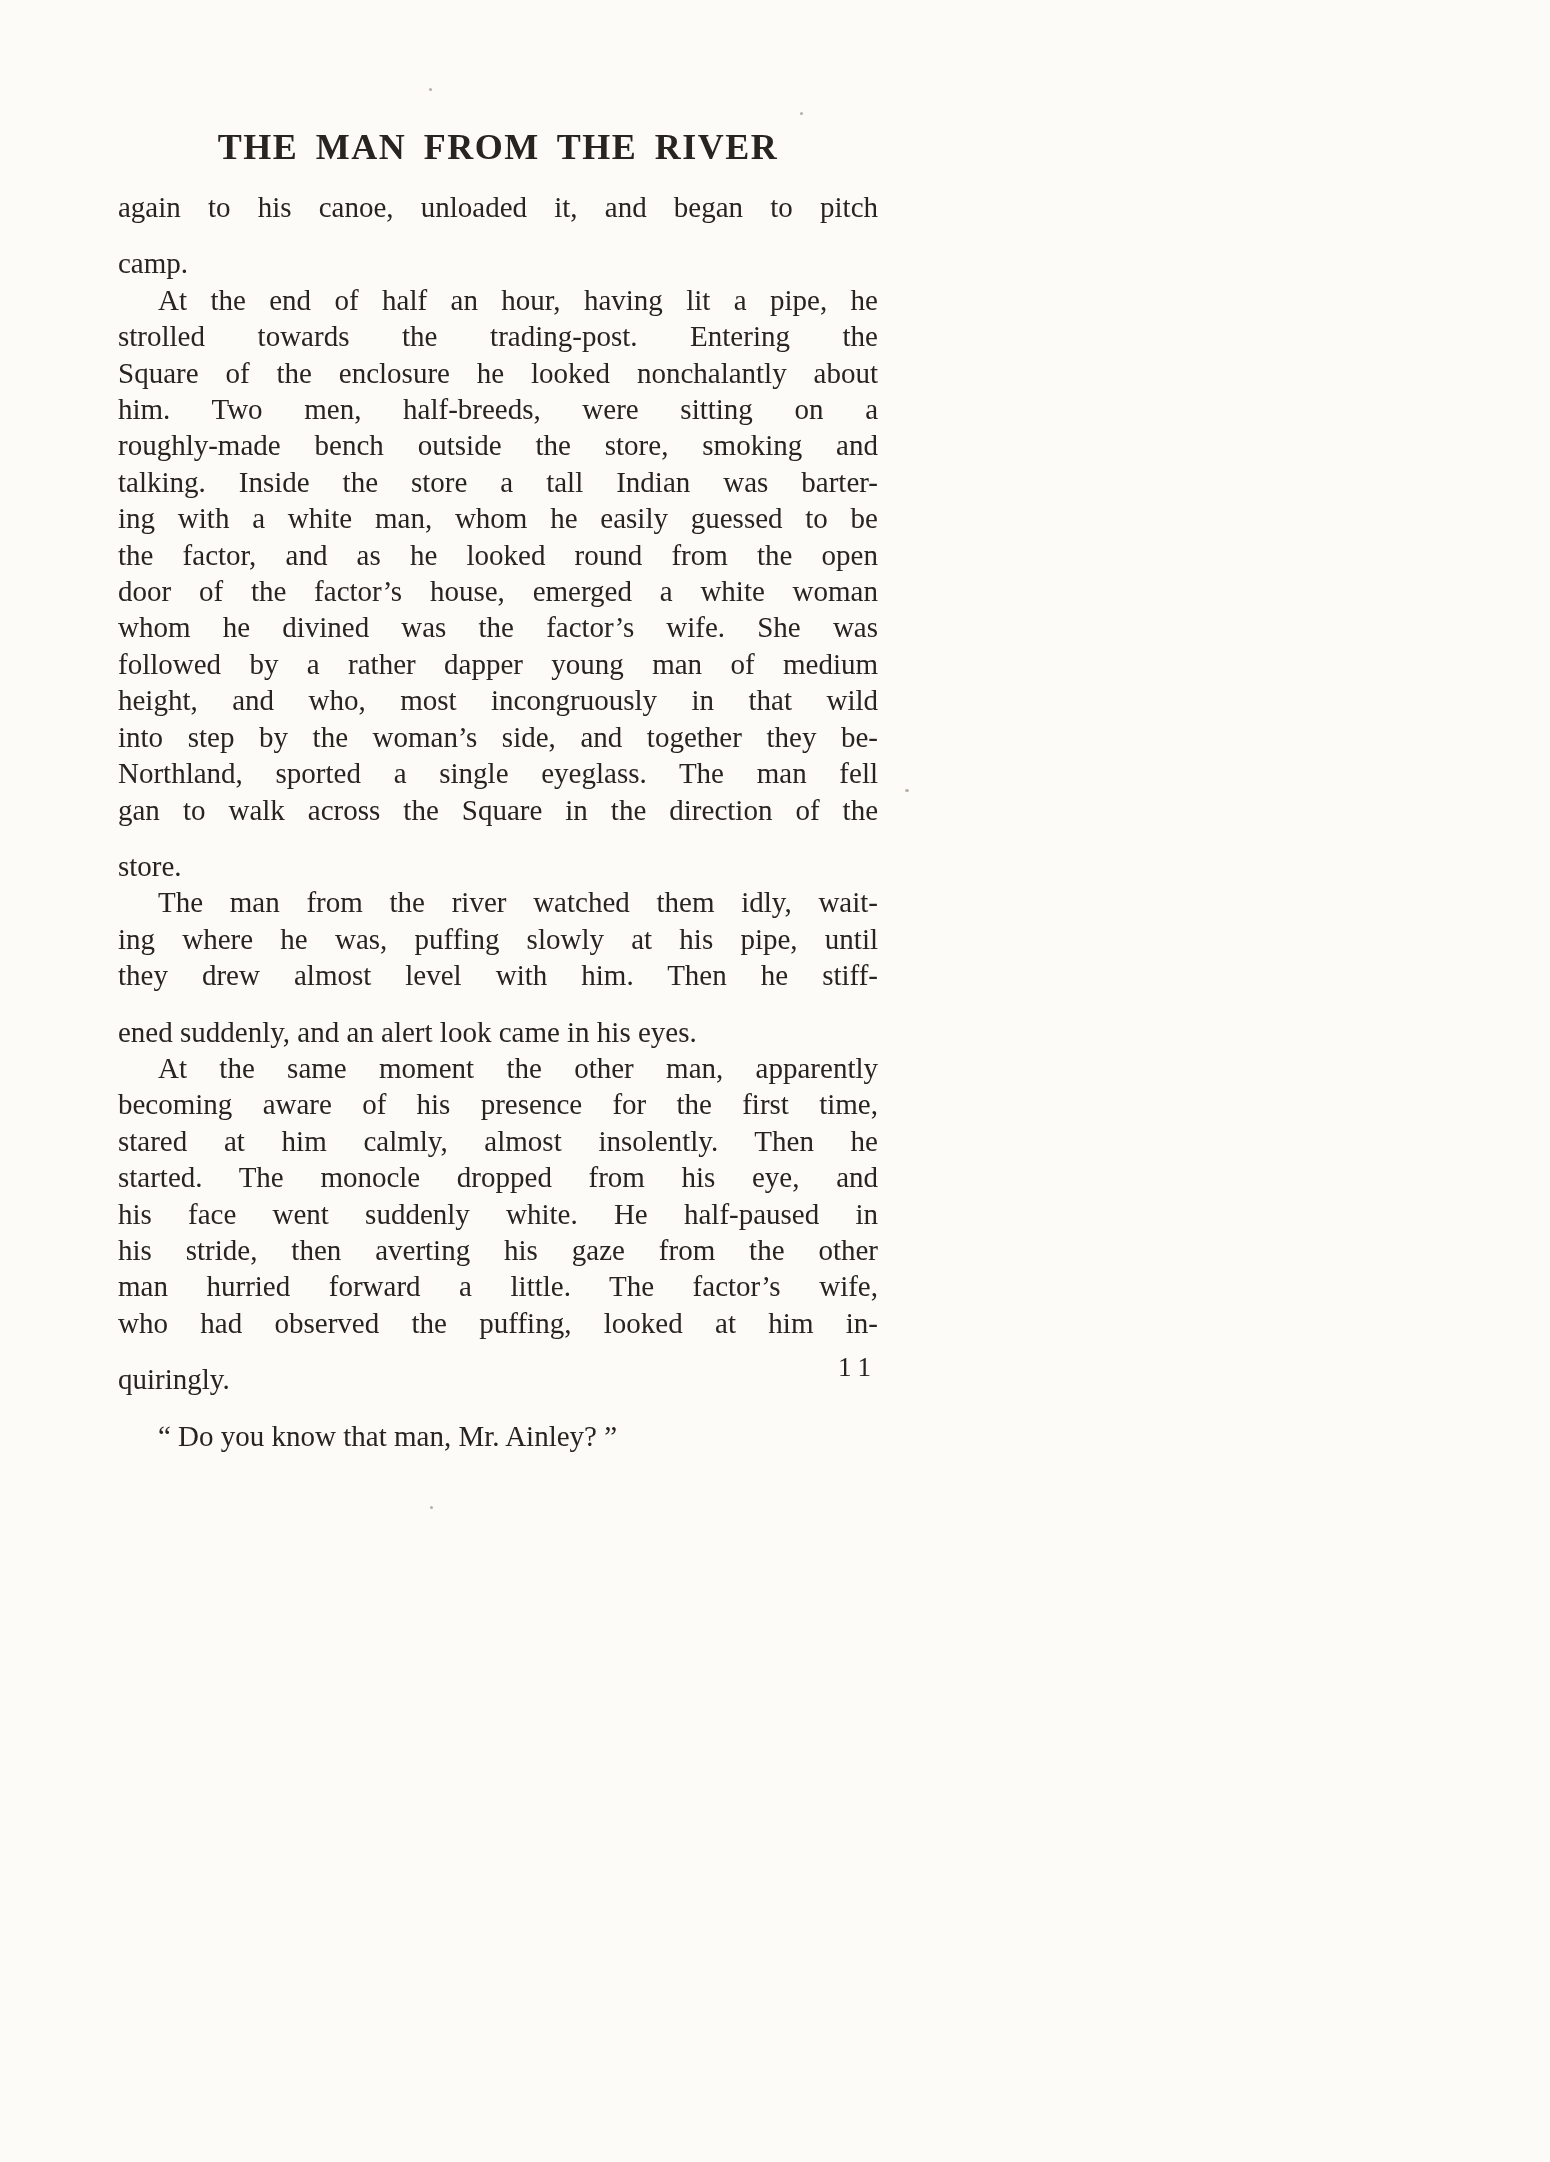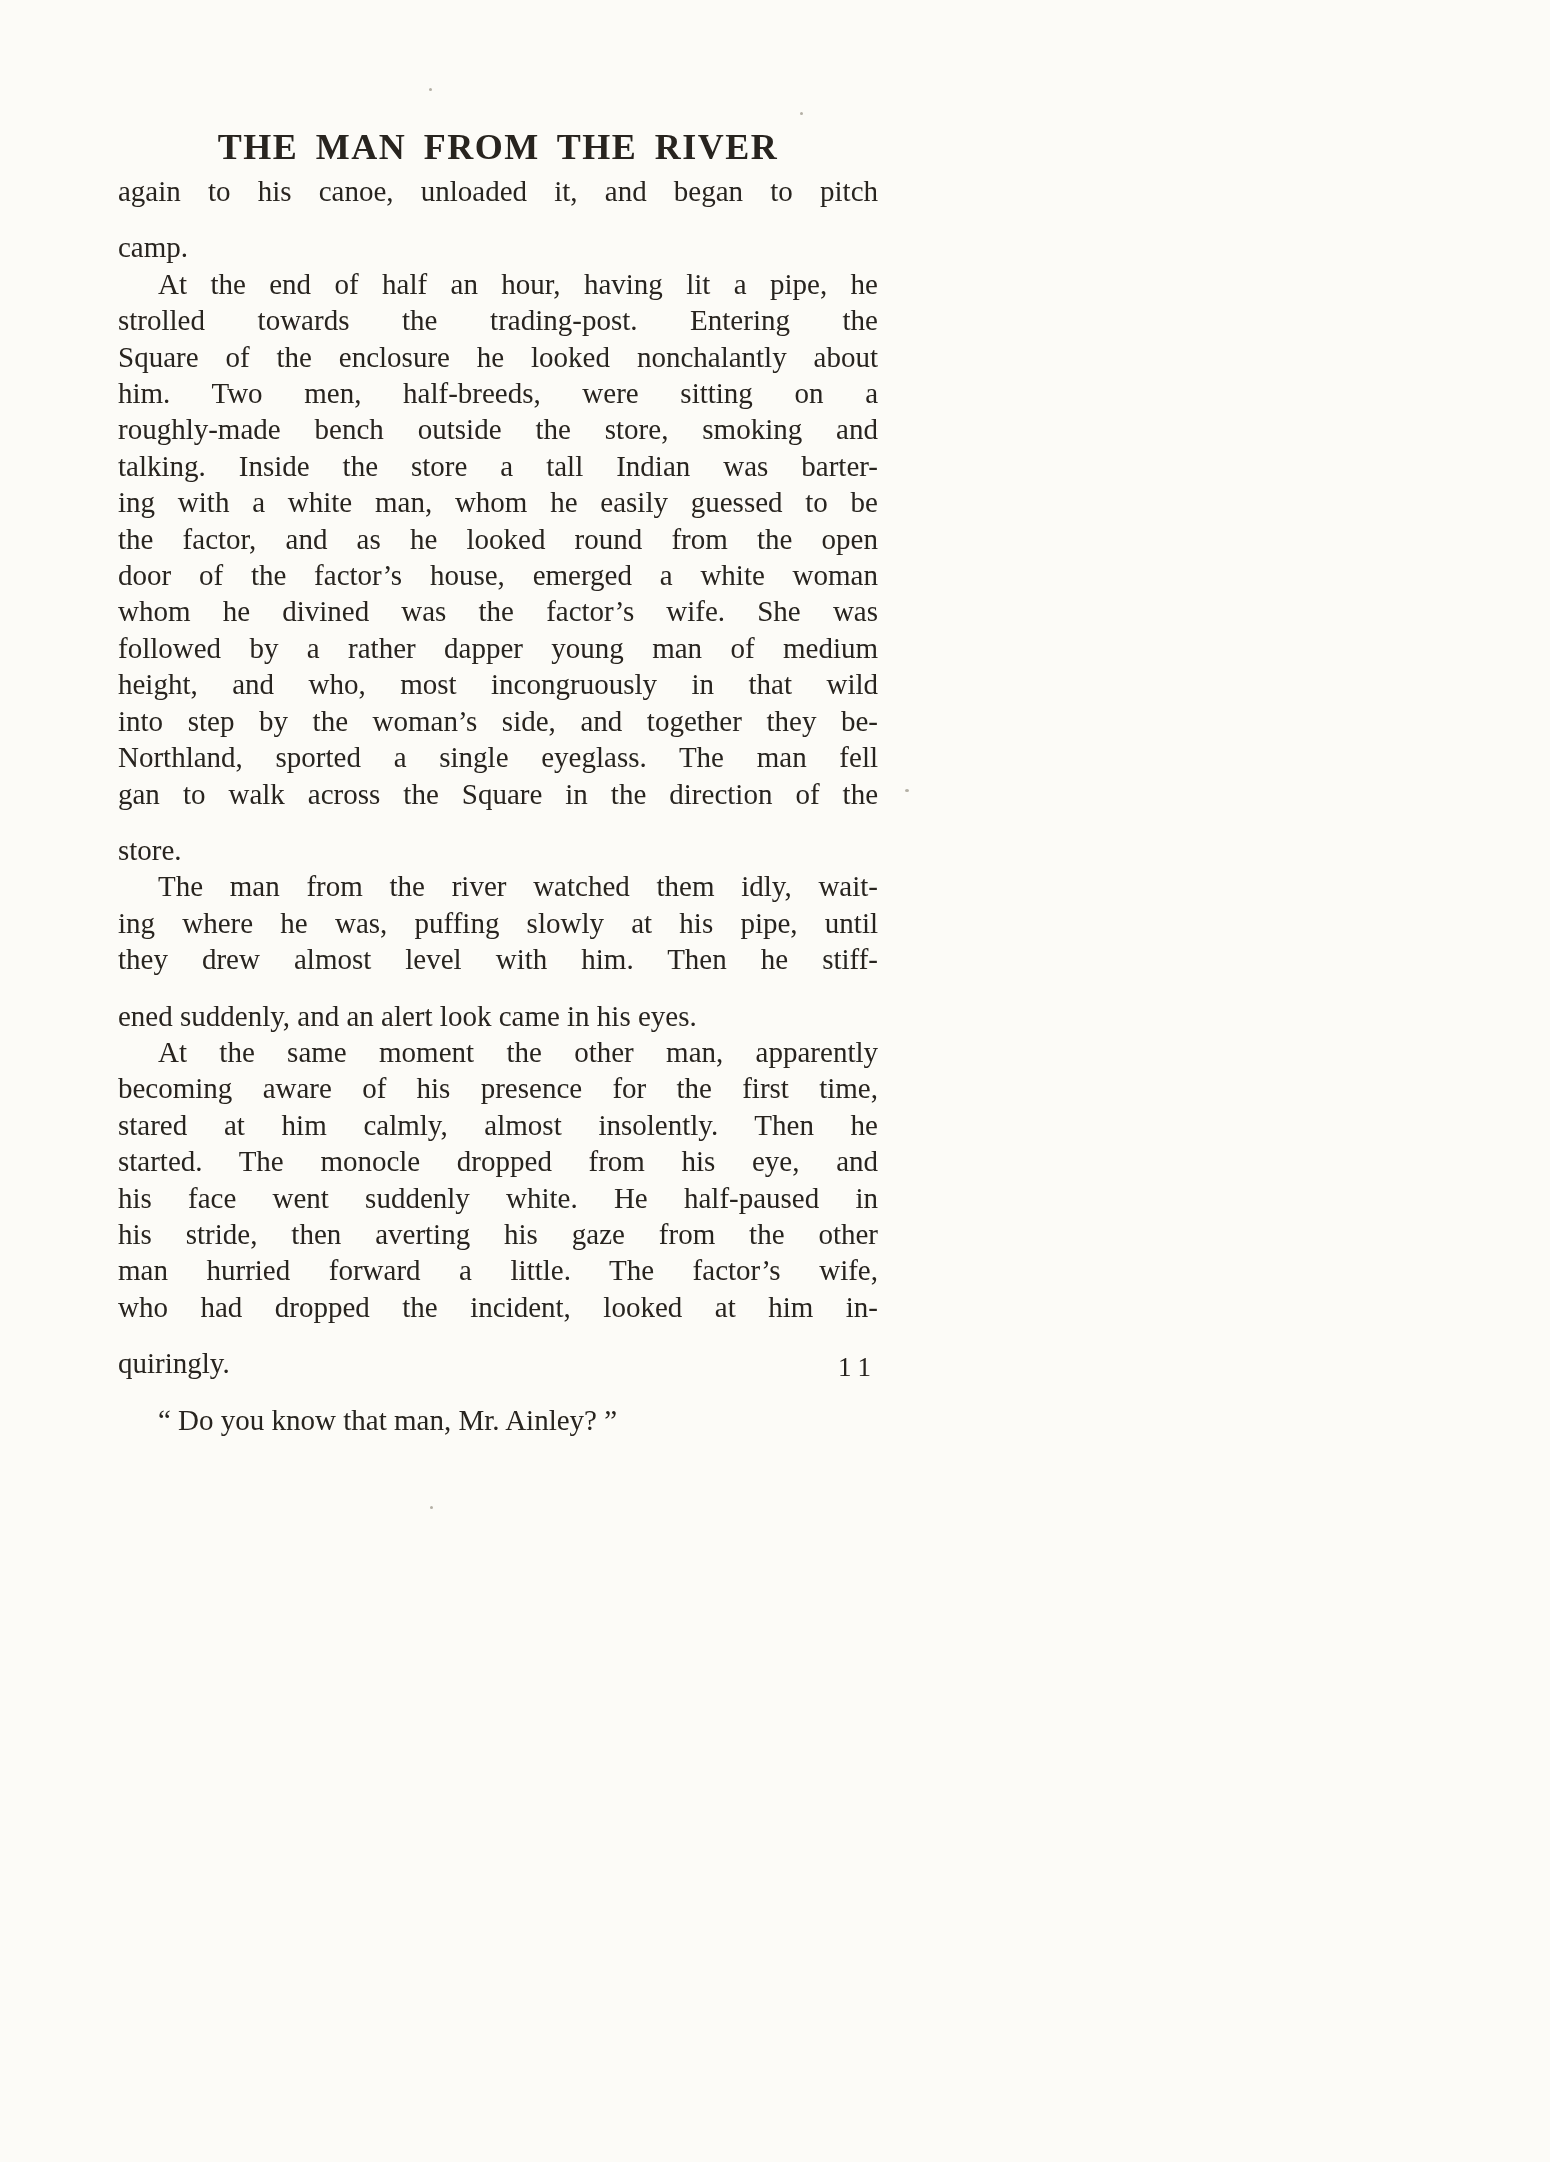--- a/index.html
+++ b/index.html
@@ -25,21 +25,21 @@
     width: 760px;
     color: #28241f;
   }
   .title {
     font-size: 36px;
     line-height: 42px;
     font-weight: 700;
     text-align: center;
     letter-spacing: 1.5px;
     word-spacing: 7px;
-    margin: 0 0 5px 0;
+    margin: 0 0 21px 0;
   }
   .body-text {
     font-size: 29px;
     line-height: 36.4px;
   }
   .paragraph {
     margin: 0;
   }
   .line {
     text-align: justify;
@@ -108,21 +108,21 @@
           <div class="line last">ened suddenly, and an alert look came in his eyes.</div>
         </div>
         <div class="paragraph">
           <div class="line indent">At the same moment the other man, apparently</div>
           <div class="line">becoming aware of his presence for the first time,</div>
           <div class="line">stared at him calmly, almost insolently. Then he</div>
           <div class="line">started. The monocle dropped from his eye, and</div>
           <div class="line">his face went suddenly white. He half-paused in</div>
           <div class="line">his stride, then averting his gaze from the other</div>
           <div class="line">man hurried forward a little. The factor’s wife,</div>
-          <div class="line">who had dropped the incident, looked at him in-</div>
+          <div class="line">who had observed the puffing, looked at him in-</div>
           <div class="line last">quiringly.</div>
         </div>
         <div class="paragraph">
           <div class="line last indent">“ Do you know that man, Mr. Ainley? ”</div>
         </div>
       </div>
   </div>
 
   <div class="page-number">11</div>
 

